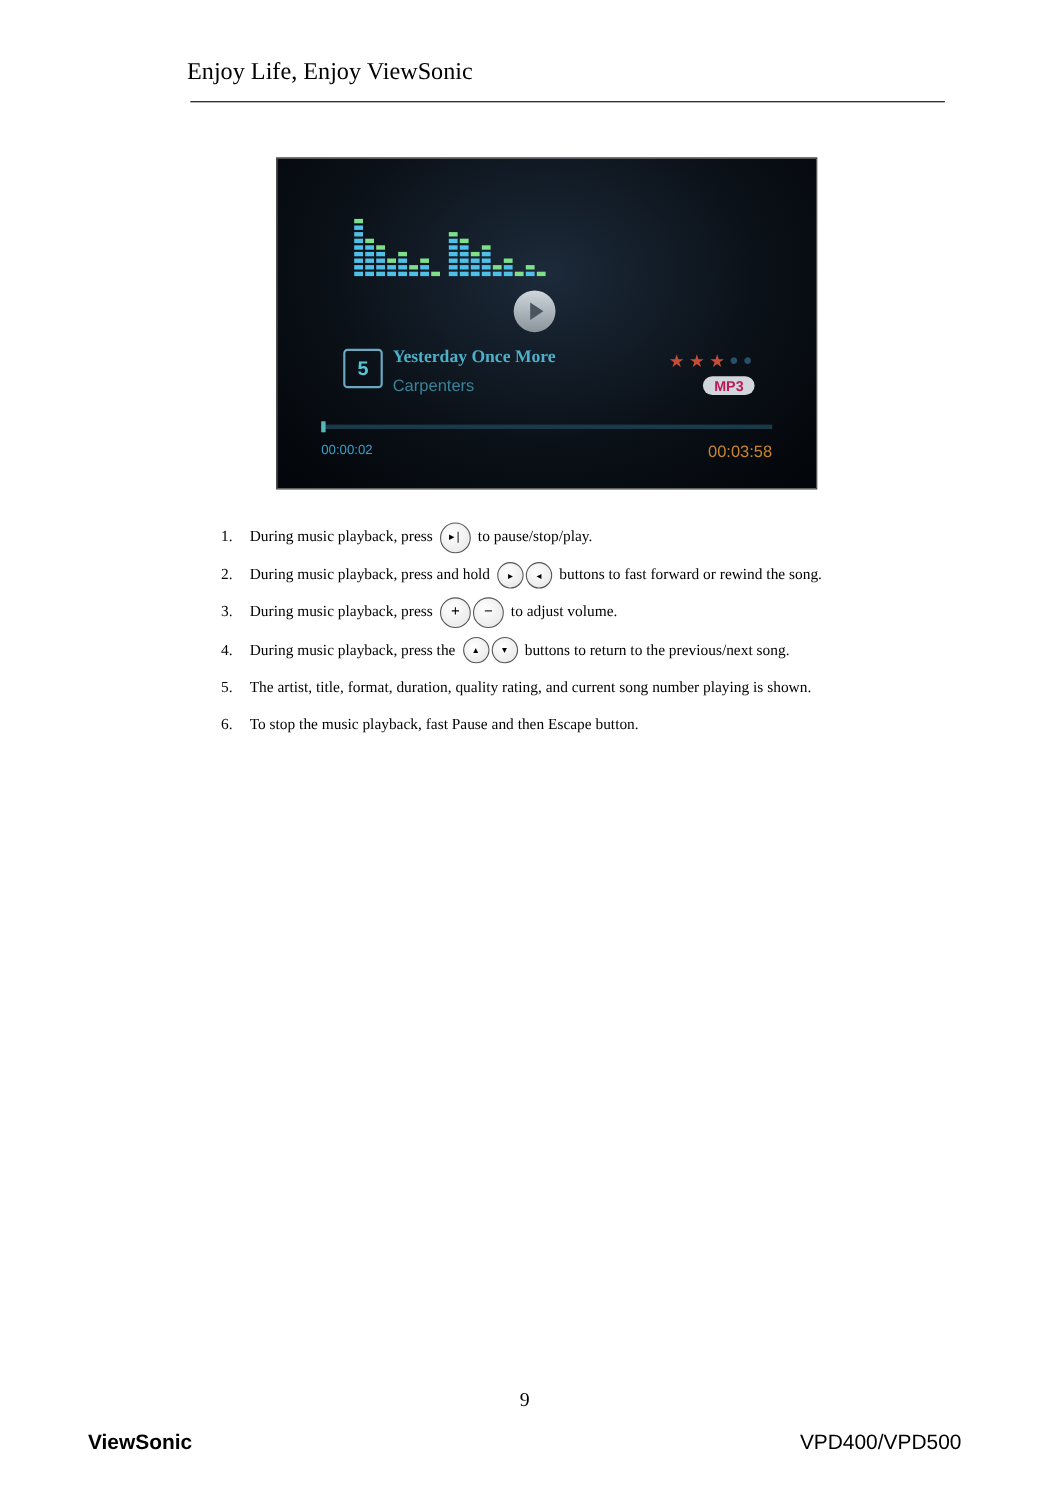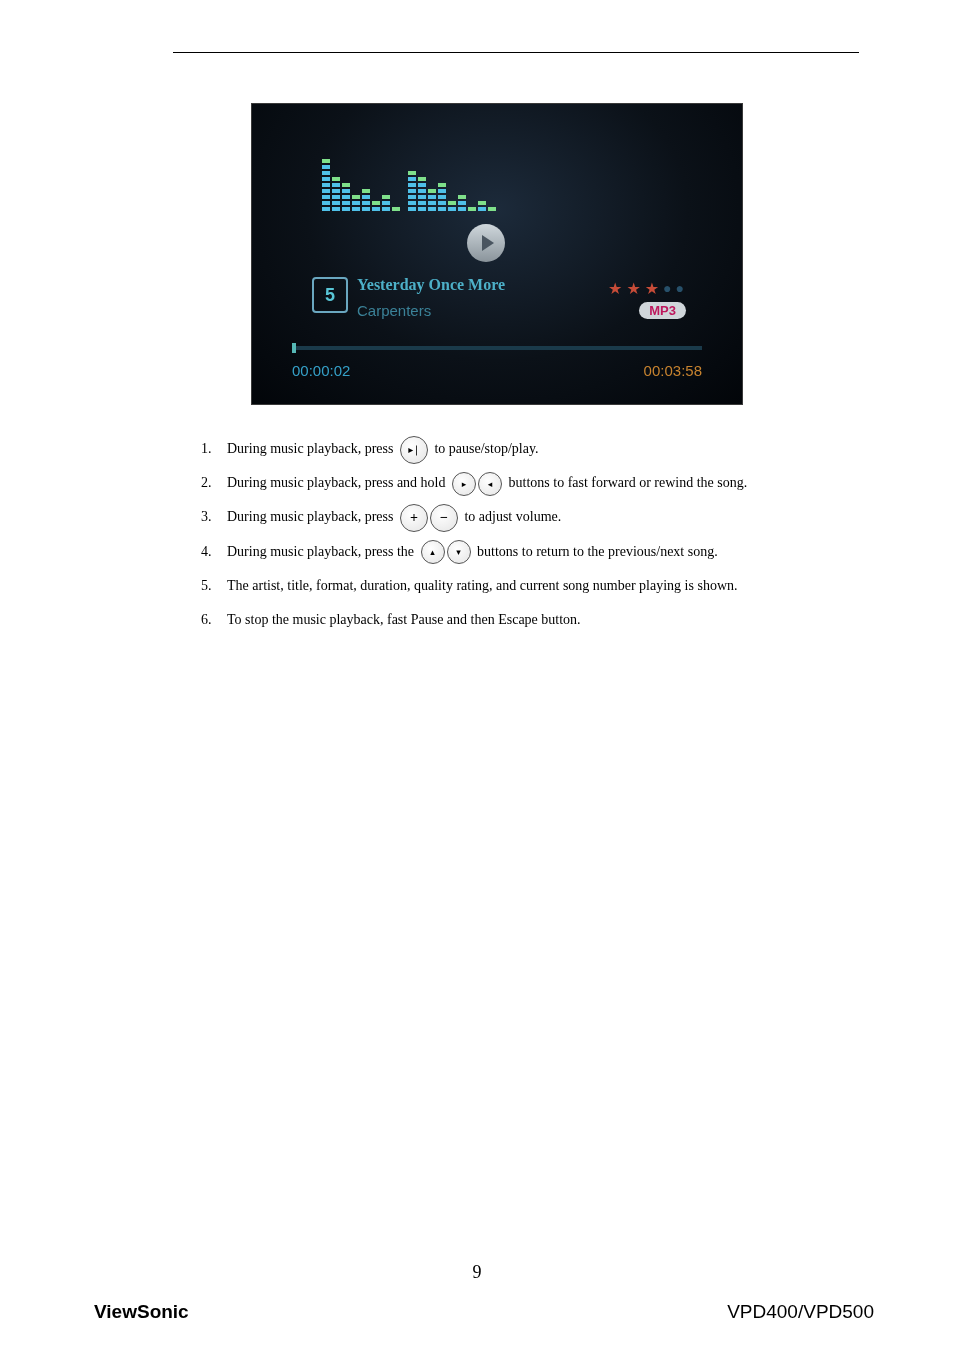--- a/index.html
+++ b/index.html
@@ -155,21 +155,21 @@
     width: 4px;
     height: 10px;
     background: #56b8b6;
   }
   .time-left {
     position: absolute;
     left: 40px;
     top: 258px;
     color: #35a0c8;
     font-family: Arial, sans-serif;
-    font-size: 15px;
+    font-size: 12px;
   }
   .time-right {
     position: absolute;
     right: 40px;
     top: 258px;
     color: #c7832f;
     font-family: Liberation Sans, sans-serif;
     font-size: 15px;
   }
   ol.steps {
@@ -218,26 +218,27 @@
   .footer {
     position: absolute;
     bottom: 28px;
     left: 80px;
     right: 80px;
     display: flex;
     justify-content: space-between;
     font-family: Arial, Helvetica, sans-serif;
     font-size: 19px;
   }
-  .footer-left { font-weight: bold; margin-left: 14px; }
+  .footer-left { font-weight: bold; }
 </style>
 </head>
 <body>
 
 <div class="page">
+  <div class="header-title">Enjoy Life, Enjoy ViewSonic</div>
   <hr class="rule">
 
   <div class="screenshot-wrap">
     <div class="screenshot">
       <div class="eq-area">
         <div class="eq-col">
             <div class="eq-cell lit"></div>
             <div class="eq-cell lit"></div>
             <div class="eq-cell lit"></div>
             <div class="eq-cell lit"></div>

